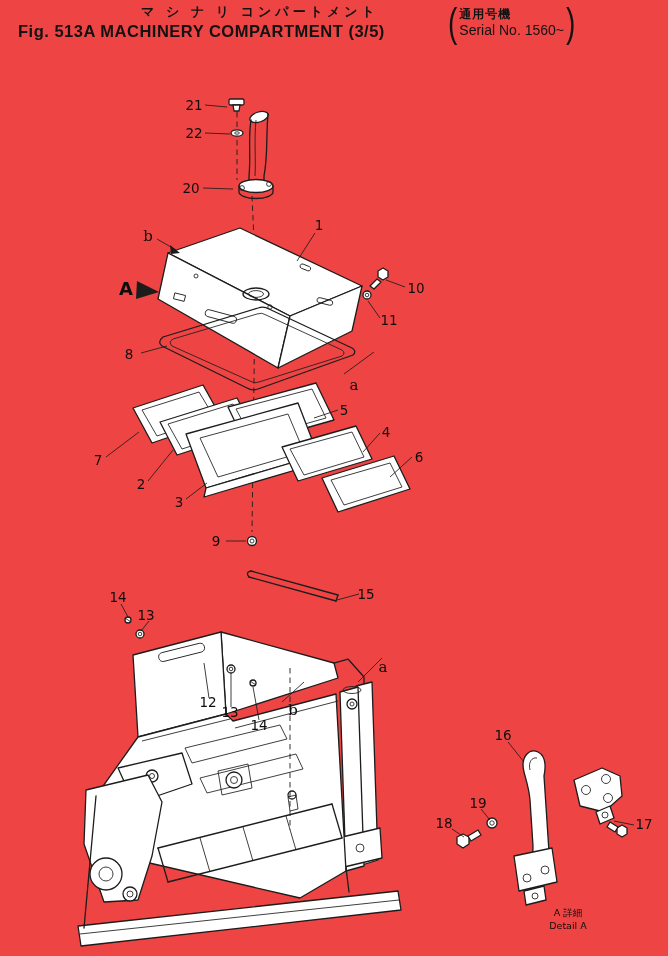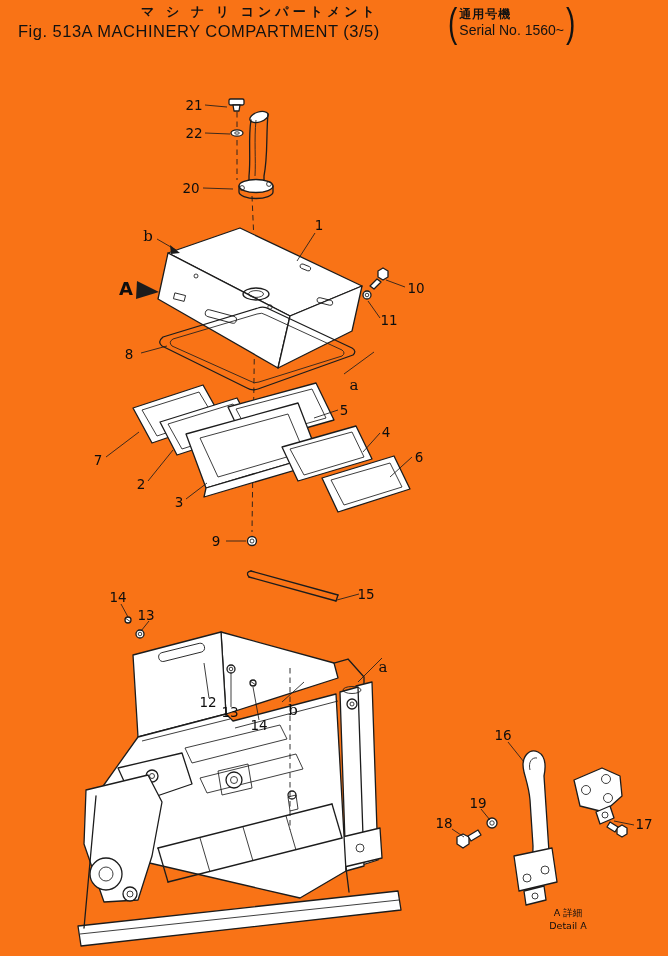--- a/index.html
+++ b/index.html
@@ -1,20 +1,20 @@
 <!DOCTYPE html>
 <html><head>
 <meta charset="utf-8">
 <style>
   html,body{margin:0;padding:0;background:#9a9a9a;}
-  .canvas{position:relative;width:668px;height:956px;background:#f97316;
+  .canvas{position:relative;width:668px;height:956px;background:#ef4444;
     font-family:"Liberation Sans",sans-serif;color:#121212;overflow:hidden;margin:0 auto;}
   .title-ja{position:absolute;left:0;top:3px;width:520px;text-align:center;
     font-size:13px;font-weight:bold;letter-spacing:4px;white-space:pre;}
-  .fig-title{position:absolute;left:18px;top:22px;font-size:16.5px;font-weight:normal;letter-spacing:.5px;}
+  .fig-title{position:absolute;left:18px;top:22px;font-size:16.5px;font-weight:bold;letter-spacing:.5px;}
   .serial-block{position:absolute;left:446px;top:0;display:flex;align-items:center;height:46px;}
   .paren{font-size:40px;font-weight:400;line-height:46px;transform:scaleX(.7);}
   .serial-lines{display:flex;flex-direction:column;align-items:flex-start;line-height:1.25;}
   .serial-lines .ja{font-size:12px;font-weight:bold;letter-spacing:1px;}
   .serial-lines .en{font-size:14px;font-weight:normal;}
   svg{position:absolute;left:0;top:0;}
   .ln{fill:none;stroke:#1c1c1c;stroke-width:1.3;stroke-linejoin:round;stroke-linecap:round}
   .fw{fill:#ffffff;stroke:#1c1c1c;stroke-width:1.3;stroke-linejoin:round}
   .tn{fill:none;stroke:#1c1c1c;stroke-width:.85;stroke-linejoin:round}
   .dash{fill:none;stroke:#1c1c1c;stroke-width:.9;stroke-dasharray:5.5 4}

